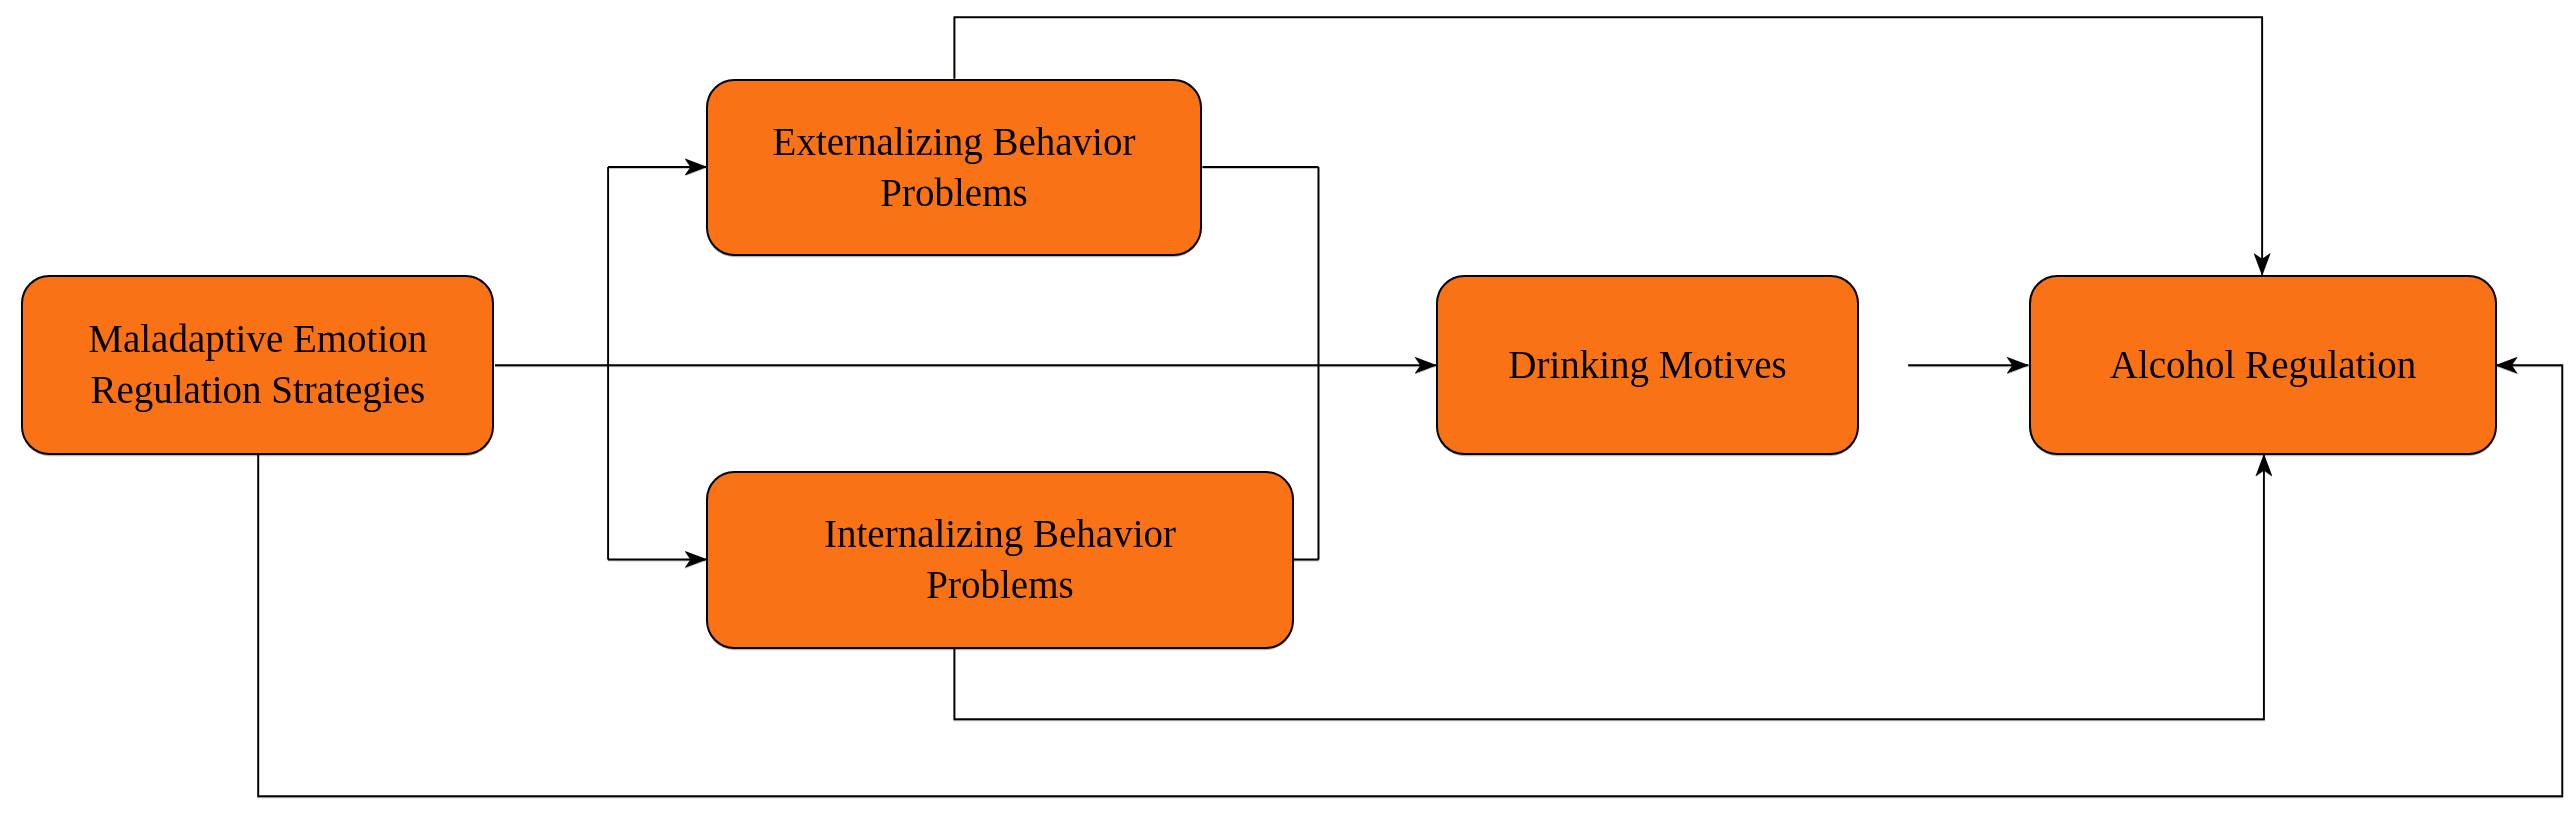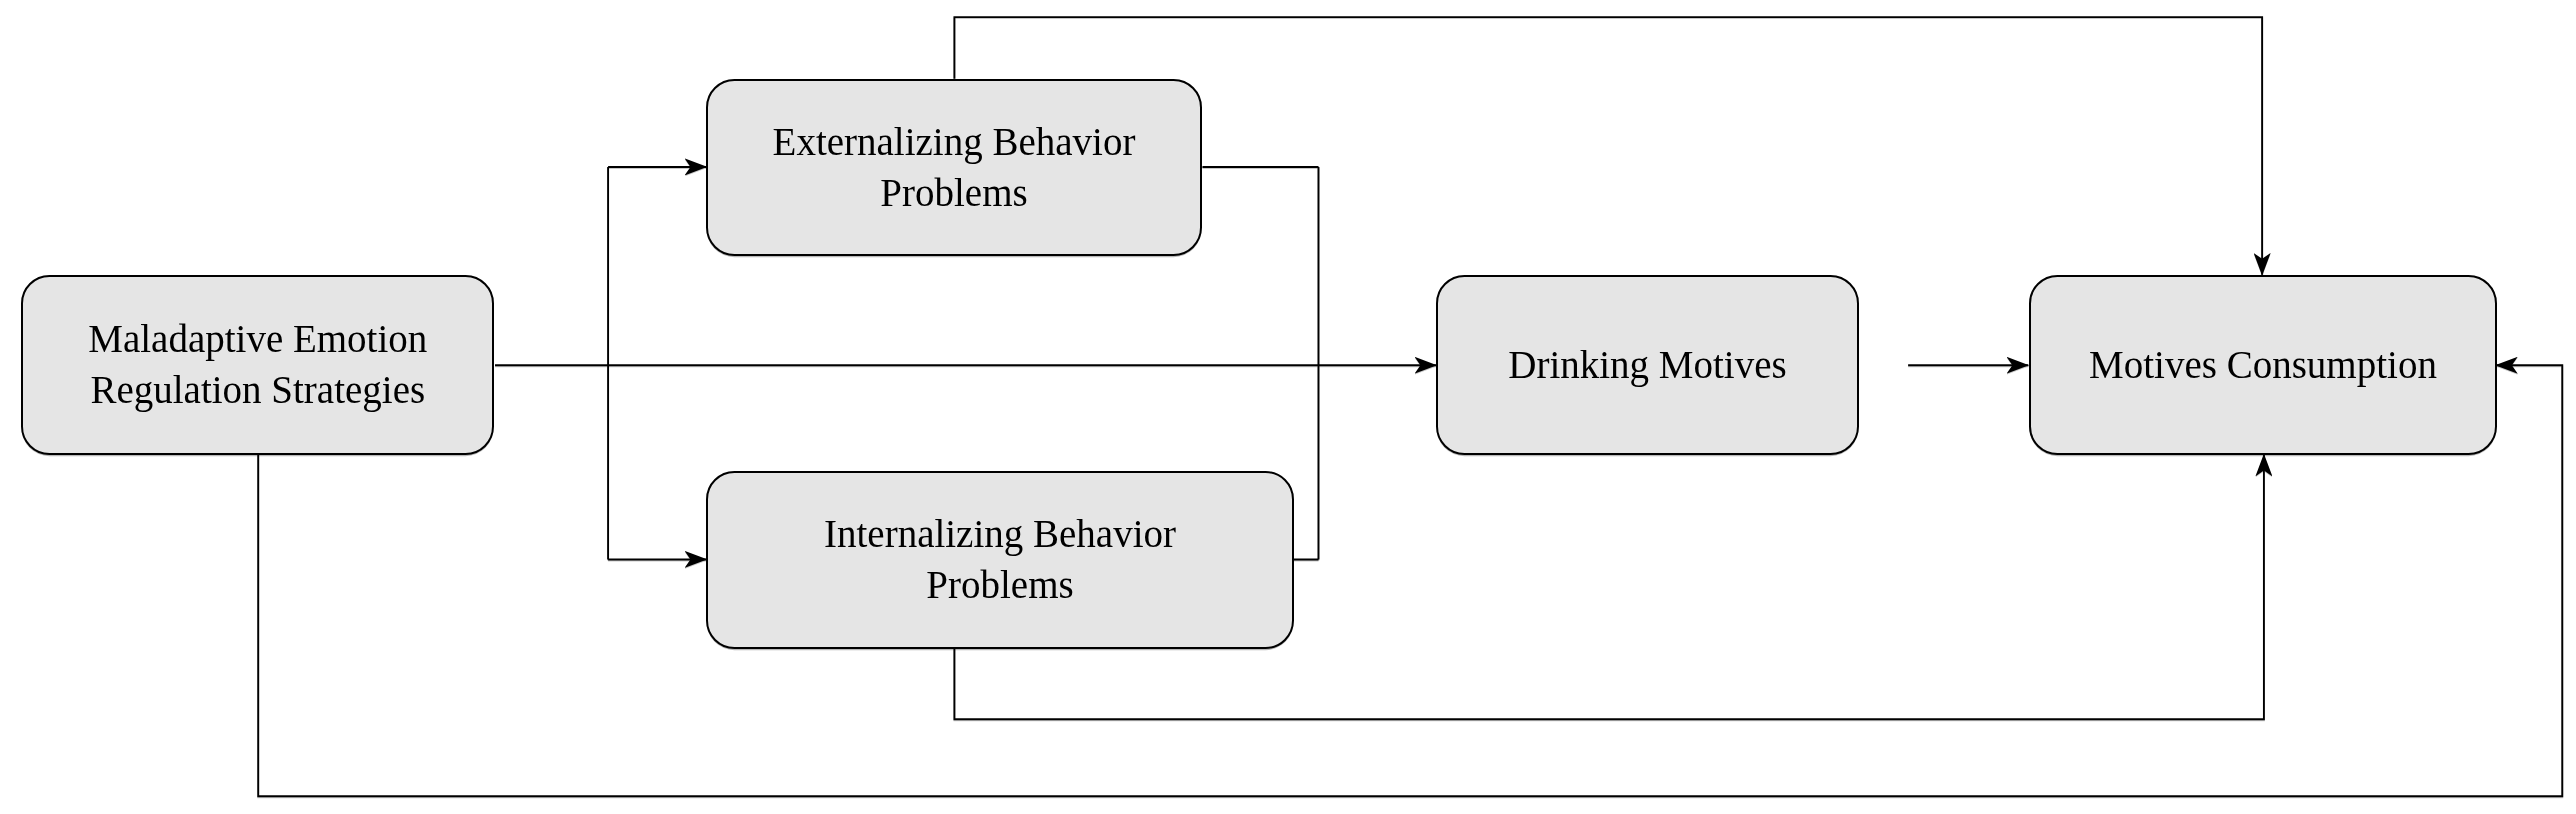--- a/index.html
+++ b/index.html
@@ -24,21 +24,21 @@
     filter: drop-shadow(0px 1.5px 0.3px rgba(0,0,0,0.22));
   }
   .edge {
     fill: none;
     stroke: var(--stroke, #000000);
     stroke-width: 3.2;
   }
   .node {
     position: absolute;
     box-sizing: border-box;
-    background: #e5e5e5;
+    background: #f97316;
     border: 2.1px solid var(--stroke, #000000);
     border-radius: 28.4px;
     display: flex;
     flex-direction: column;
     align-items: center;
     justify-content: center;
     text-align: center;
     font-size: 39px;
     line-height: 1.3;
     color: #000000;
@@ -80,16 +80,16 @@
       <span class="node-line">Problems</span>
     </div>
     <div class="node" style="left: 706px; top: 471px; width: 588px; height: 178px;">
       <span class="node-line">Internalizing Behavior</span>
       <span class="node-line">Problems</span>
     </div>
     <div class="node" style="left: 1436px; top: 275px; width: 423px; height: 180px;">
       <span class="node-line">Drinking Motives</span>
     </div>
     <div class="node" style="left: 2029px; top: 275px; width: 468px; height: 180px;">
-      <span class="node-line">Motives Consumption</span>
+      <span class="node-line">Alcohol Regulation</span>
     </div>
   </div>
 
 
 </body></html>

